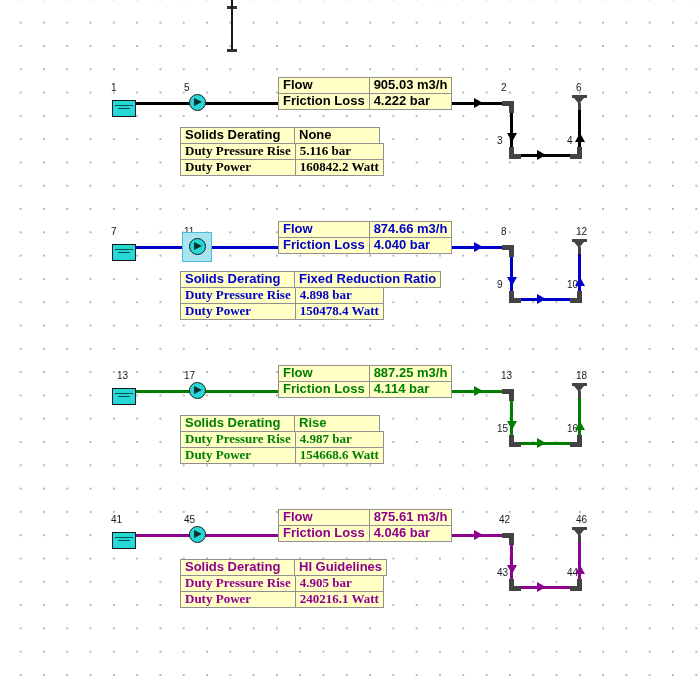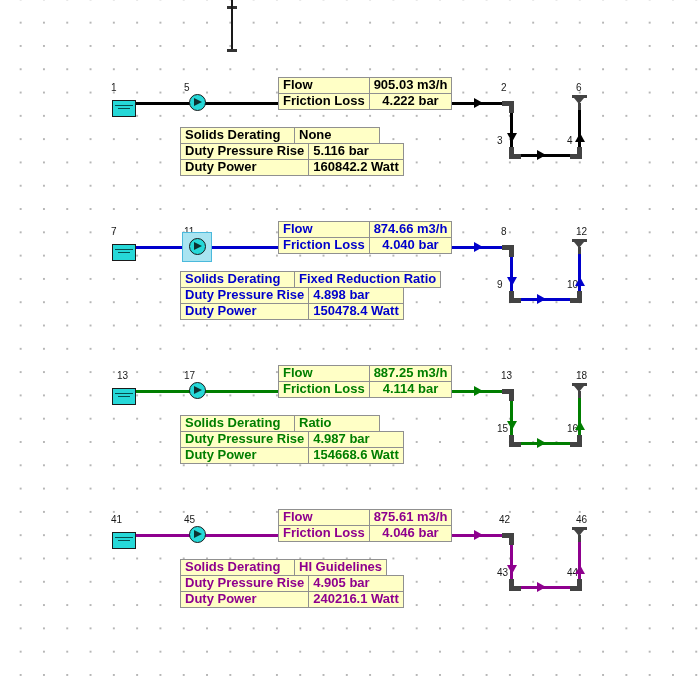--- a/index.html
+++ b/index.html
@@ -55,23 +55,23 @@
 
   .tbl  { position:absolute; display:table; border-collapse:collapse; }
   .trow { display:table-row; }
   .tcell {
     display:table-cell; border:1px solid #909090; background:#FFFFC6;
     color:var(--c); font-weight:bold; font-size:13px; line-height:12px;
     padding:1px 4px 2px; white-space:nowrap;
   }
   .flow-tbl { left:278px; top:0; }
   .flow-tbl .lbl { width:82px; }
-  .flow-tbl .val { min-width:70px;text-align:center; }
+  .flow-tbl .val { min-width:70px; }
   .der-tbl  { left:180px; top:50px;border-radius:7px; }
-  .duty-tbl { left:180px; top:66px; }
+  .duty-tbl { left:180px; top:66px;font-family:Liberation Serif, serif; }
   .der-tbl .lbl, .duty-tbl .lbl { width:114px; }
   .der-tbl .val, .duty-tbl .val { min-width:85px; }
 
   .pseg-line { position:absolute; left:231px; top:0;   width:2px;  height:52px; background:#1a1a1a; }
   .pseg-cap1 { position:absolute; left:227px; top:6px;  width:10px; height:3px;  background:#333333; }
   .pseg-cap2 { position:absolute; left:227px; top:49px; width:10px; height:3px;  background:#333333; }
 </style>
 </head>
 <body>
 
@@ -245,21 +245,21 @@
         <div class="tcell val">887.25 m3/h</div>
       </div>
       <div class="trow">
         <div class="tcell lbl">Friction Loss</div>
         <div class="tcell val">4.114 bar</div>
       </div>
     </div>
     <div class="tbl der-tbl">
       <div class="trow">
         <div class="tcell lbl">Solids Derating</div>
-        <div class="tcell val">Ratio</div>
+        <div class="tcell val">Rise</div>
       </div>
     </div>
     <div class="tbl duty-tbl">
       <div class="trow">
         <div class="tcell lbl">Duty Pressure Rise</div>
         <div class="tcell val">4.987 bar</div>
       </div>
       <div class="trow">
         <div class="tcell lbl">Duty Power</div>
         <div class="tcell val">154668.6 Watt</div>

